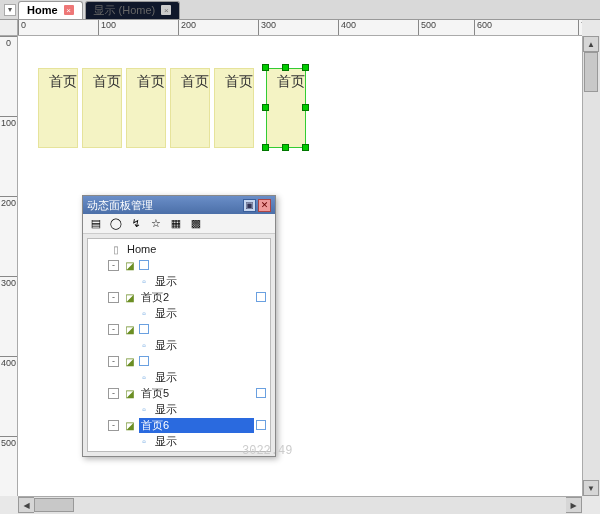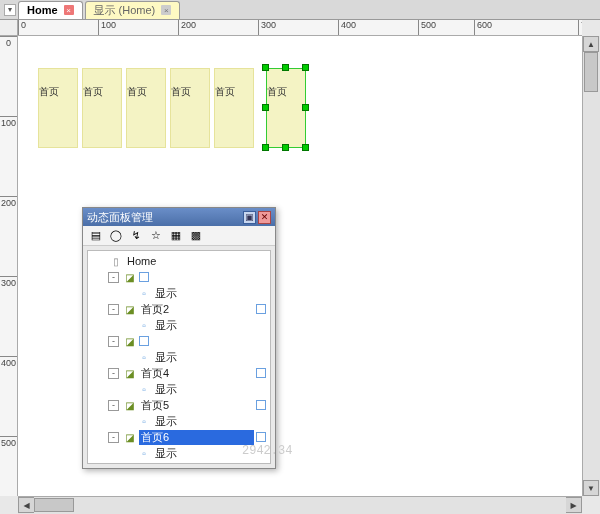--- a/index.html
+++ b/index.html
@@ -2,39 +2,39 @@
 <html><head>
 <meta charset="utf-8">
 <style>
   * { box-sizing: border-box; margin: 0; padding: 0; }
   body { font-family: Tahoma, Arial, sans-serif; font-size: 11px; background: #fff; overflow: hidden; }
   .app { position: relative; width: 600px; height: 514px; background: #e8e8e8; }
 
   .tabbar { height: 20px; background: #d9d9d9; border-bottom: 1px solid #999; display: flex; align-items: center; padding-left: 4px; gap: 2px; }
   .tabbar .chev { width: 12px; height: 12px; background:#fff; border:1px solid #aaa; display:flex;align-items:center;justify-content:center;font-size:8px;color:#555;}
   .tab { height: 18px; padding: 2px 8px; background: #fff; border: 1px solid #999; border-bottom: none; border-radius: 3px 3px 0 0; display: flex; align-items: center; gap: 6px; }
-  .tab.inactive { background: #fef9c3; color:#666; }
+  .tab.inactive { background: #0f172a; color:#666; }
   .tab .close { width: 10px; height: 10px; background:#e77; color:#fff; font-size:8px; display:flex;align-items:center;justify-content:center; border-radius:1px;}
   .tab.inactive .close { background:#ccc; color:#777; }
   .tab .label { font-weight: bold; }
   .tab.inactive .label { font-weight: normal; }
 
   .ruler-h { position: absolute; top: 20px; left: 18px; right: 18px; height: 16px; background: #f5f5f5; border-bottom: 1px solid #aaa; overflow:hidden;}
   .ruler-h .tick { position: absolute; top: 0; border-left:1px solid #888; height:16px; padding-left:2px; font-size:9px; color:#444;}
   .ruler-v { position: absolute; top: 36px; left: 0; width: 18px; bottom: 18px; background: #f5f5f5; border-right: 1px solid #aaa; overflow:hidden;}
   .ruler-v .tick { position: absolute; left:0; right:0; border-top:1px solid #888; font-size:9px; color:#444; padding-top:1px; text-align:center;}
   .ruler-corner { position:absolute; top:20px; left:0; width:18px; height:16px; background:#eee; border-right:1px solid #aaa; border-bottom:1px solid #aaa;}
 
   .canvas-wrap { position: absolute; top: 36px; left: 18px; right: 18px; bottom: 18px; overflow: auto; background:#eee;}
   .canvas {
     position: relative; width: 760px; height: 640px; background: #fff;
     background-image: radial-gradient(circle, #ccc 0.5px, transparent 0.5px);
     background-size: 8px 8px;
   }
-  .widget { position: absolute; background: #f4f3c4; border:1px solid #e6e39b; text-align:left; padding-top:16px; font-size:10px; color:#333;}
+  .widget { position: absolute; background: #f4f3c4; border:1px solid #e6e39b; text-align:right; padding-top:4px; font-size:14px; color:#333;}
   .widget.sel { border:1px solid #3c3;}
   .handle { position:absolute; width:7px; height:7px; background:#0c0; border:1px solid #070;}
 
   .panel { position: absolute; width: 194px; background: #e9e9e9; border:1px solid #888; box-shadow: 2px 2px 6px rgba(0,0,0,0.3);}
   .panel-title { height: 18px; background: linear-gradient(#6a8ec8,#4b6fa8); color:#fff; font-size:11px; display:flex; align-items:center; padding:0 4px; justify-content:space-between;}
   .panel-title .btns { display:flex; gap:2px;}
   .panel-title .wbtn { width:13px; height:13px; background:#c7d6ef; border:1px solid #3a5e9a; font-size:9px; display:flex;align-items:center;justify-content:center;color:#335;}
   .panel-title .wbtn.red{ background:#e99; border-color:#a44; color:#600;}
   .panel-toolbar { height: 20px; background:#f3f3f3; border-bottom:1px solid #ccc; display:flex; align-items:center; gap:6px; padding:0 6px;}
   .panel-toolbar .tbtn { width:14px; height:14px; font-size:11px; display:flex;align-items:center;justify-content:center;}
@@ -110,21 +110,21 @@
         <div class="widget" style="left: 196px; top: 32px; width: 40px; height: 80px;"><span>首页</span></div>
         <div class="widget sel" style="left: 248px; top: 32px; width: 40px; height: 80px;"><span>首页</span></div>
         <div class="handle" style="left: 244px; top: 28px;"></div>
         <div class="handle" style="left: 264px; top: 28px;"></div>
         <div class="handle" style="left: 284px; top: 28px;"></div>
         <div class="handle" style="left: 244px; top: 68px;"></div>
         <div class="handle" style="left: 284px; top: 68px;"></div>
         <div class="handle" style="left: 244px; top: 108px;"></div>
         <div class="handle" style="left: 264px; top: 108px;"></div>
         <div class="handle" style="left: 284px; top: 108px;"></div>
-        <div class="panel" style="left: 64px; top: 171px;">
+        <div class="panel" style="left: 64px; top: 159px;">
           <div class="panel-title">
             <span>动态面板管理</span>
             <div class="btns">
               <div class="wbtn">▣</div>
               <div class="wbtn red">✕</div>
             </div>
           </div>
           <div class="panel-toolbar">
             <div class="tbtn">▤</div>
             <div class="tbtn">◯</div>
@@ -174,21 +174,20 @@
             <div class="node">
               <span class="sp" style="width: 32px;"></span>
               <span class="sp" style="width: 13px;"></span>
               <span class="icn sub">▫</span>
               <span class="lbl">显示</span>
             </div>
             <div class="node">
               <span class="sp" style="width: 18px;"></span>
               <span class="exp">-</span>
               <span class="icn grp">◪</span>
-              <span class="lbl">首页4</span>
               <span class="sq"></span>
             </div>
             <div class="node">
               <span class="sp" style="width: 32px;"></span>
               <span class="sp" style="width: 13px;"></span>
               <span class="icn sub">▫</span>
               <span class="lbl">显示</span>
             </div>
             <div class="node">
               <span class="sp" style="width: 18px;"></span>
@@ -212,21 +211,21 @@
             </div>
             <div class="node">
               <span class="sp" style="width: 32px;"></span>
               <span class="sp" style="width: 13px;"></span>
               <span class="icn sub">▫</span>
               <span class="lbl">显示</span>
             </div>
           </div>
         </div>
         <div class="watermark" style="left: 224px; top: 408px;">
-          <div class="line2">2942.34</div>
+          <div class="line2">3022.49</div>
         </div>
       </div>
   </div>
 
   <div class="scrollbar-h">
     <div class="sb-btn left">◀</div>
     <div class="sb-track-h">
       <div class="sb-thumb-h"></div>
     </div>
     <div class="sb-btn right">▶</div>

